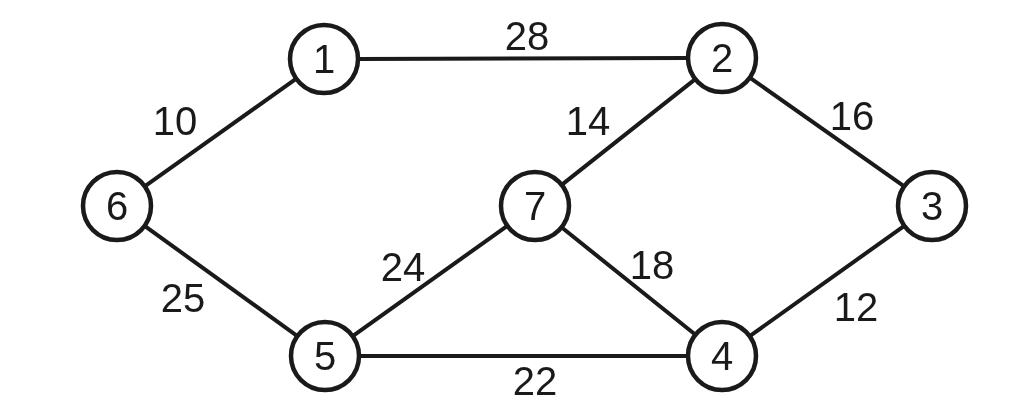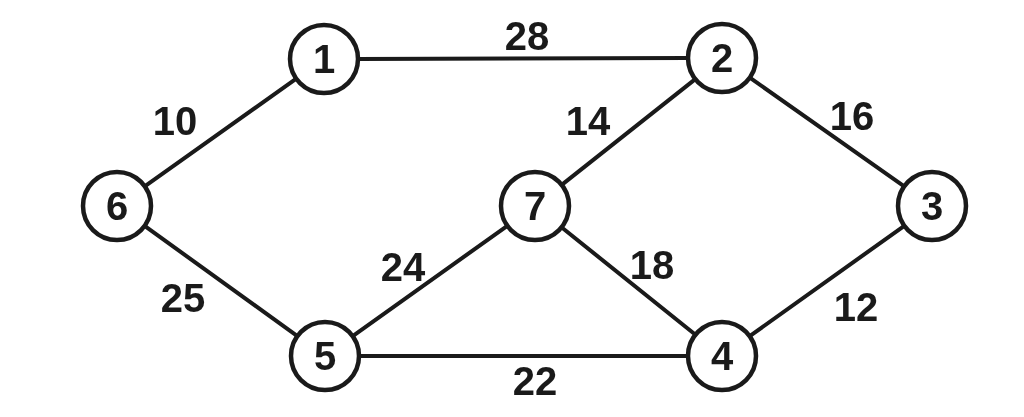--- a/index.html
+++ b/index.html
@@ -9,21 +9,20 @@
   body {
     width: 1024px;
     height: 417px;
     background: #ffffff;
     overflow: hidden;
     font-family: "Liberation Sans", "DejaVu Sans", sans-serif;
   }
   .diagram-wrap {
     width: 1024px;
     height: 417px;
-    font-weight: bold;
   }
   svg text {
     font-family: "Liberation Sans", "DejaVu Sans", sans-serif;
     font-size: 40px;
     fill: #1a1a1a;
     text-anchor: middle;
   }
   svg .node-label {
     font-size: 40px;
   }

